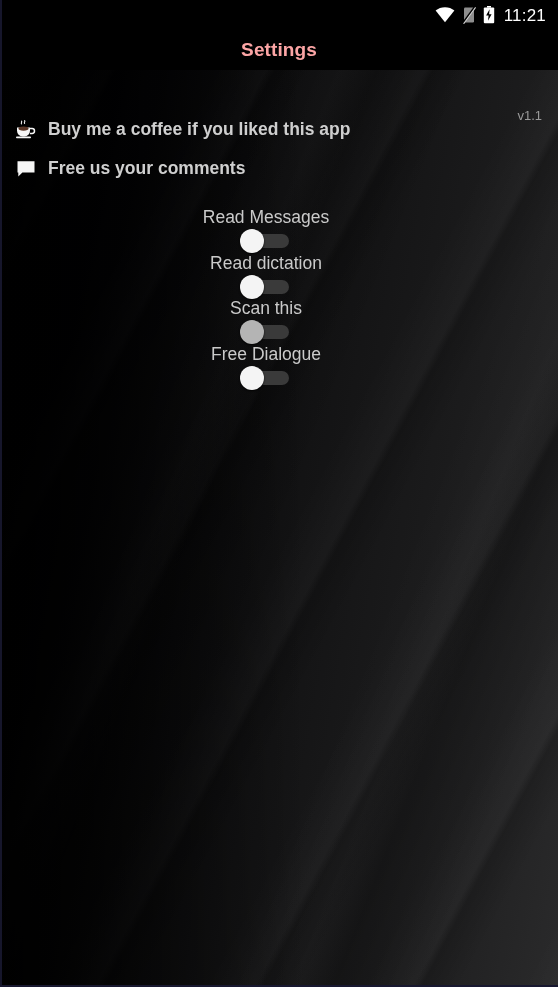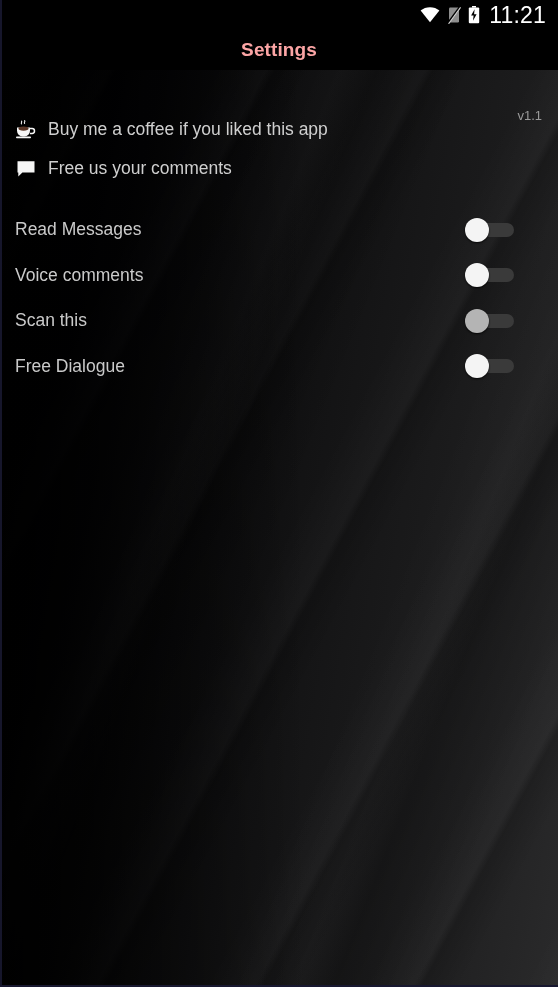--- a/index.html
+++ b/index.html
@@ -21,21 +21,21 @@
     position:absolute; top:0; left:0;
     width:100%; height:30px;
     background:#000;
     display:flex; align-items:center; justify-content:flex-end;
     padding-right:12px;
     gap:7px;
   }
   .sb-icon { display:flex; align-items:center; justify-content:center; }
   .sb-time {
     color:#ffffff;
-    font-size:23px;
+    font-size:17px;
     font-weight:400;
     letter-spacing:0.2px;
     margin-left:2px;
     line-height:1;
   }
 
   
   .titlebar {
     position:absolute; top:30px; left:0;
     width:100%; height:40px;
@@ -112,31 +112,33 @@
   .link-row {
     display:flex; align-items:center;
     height:39px;
     padding-left:15px;
     cursor:pointer;
   }
   .link-row .lbl {
     color:#cfcfcf;
     font-size:17.5px;
     margin-left:11px;
+    font-weight:bold;
   }
   .ic { width:22px; height:22px; display:flex; align-items:center; justify-content:center; flex:0 0 22px; }
 
   
   .settings { position:absolute; top:137px; left:0; width:100%; }
   .set-row {
     position:relative;
     display:flex; align-items:center; justify-content:space-between;
     height:45.5px;
     padding-left:15px; padding-right:41px;
     cursor:pointer;
+    flex-direction:column;
   }
   .set-row .lbl {
     color:#cacaca;
     font-size:17.5px;
   }
   .switch {
     position:relative;
     width:52px; height:26px;
     display:flex; align-items:center;
     flex:0 0 52px;
@@ -243,21 +245,21 @@
 
         <div class="set-row">
           <span class="lbl">Read Messages</span>
           <span class="switch">
             <span class="track"></span>
             <span class="thumb" style="background: rgb(244, 244, 244);"></span>
           </span>
         </div>
 
         <div class="set-row">
-          <span class="lbl">Voice comments</span>
+          <span class="lbl">Read dictation</span>
           <span class="switch">
             <span class="track"></span>
             <span class="thumb" style="background: rgb(244, 244, 244);"></span>
           </span>
         </div>
 
         <div class="set-row">
           <span class="lbl">Scan this</span>
           <span class="switch">
             <span class="track"></span>

